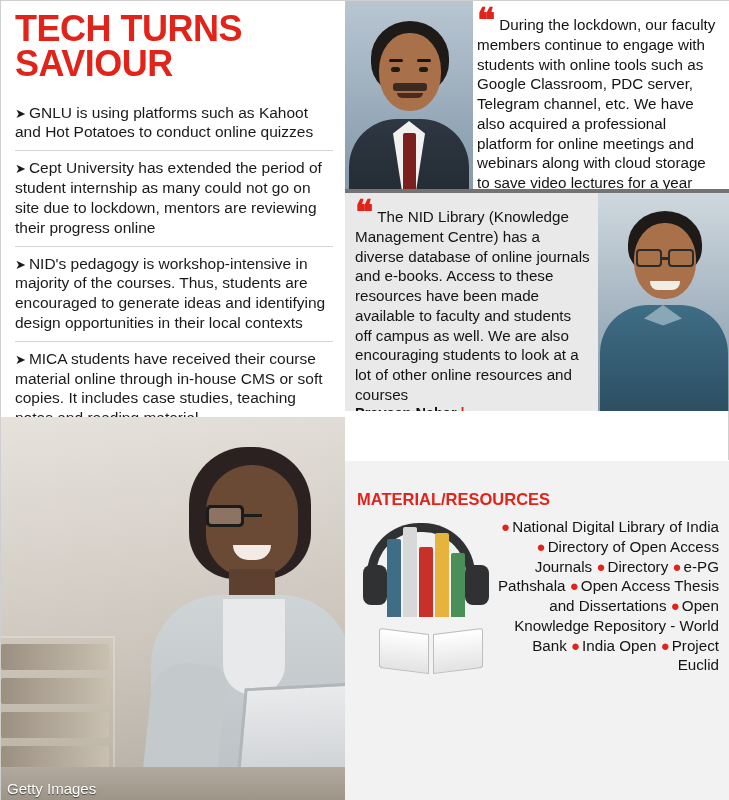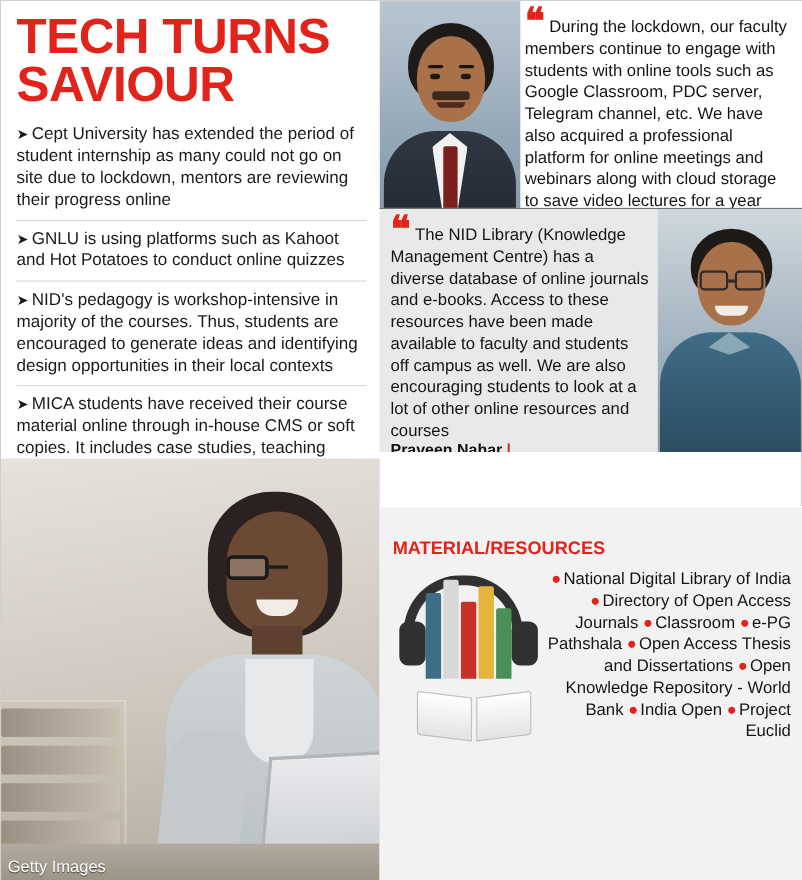--- a/index.html
+++ b/index.html
@@ -20,25 +20,25 @@
   #left-col {
     position: absolute;
     left: 0; top: 0;
     width: 344px; height: 800px;
     background: #ffffff;
     padding: 10px 12px 0 14px;
   }
   #headline {
     color: #e2231a;
     font-weight: bold;
-    font-size: 45px;
+    font-size: 36px;
     line-height: 0.98;
     letter-spacing: -0.5px;
     text-transform: uppercase;
-    margin-bottom: 6px;
+    margin-bottom: 14px;
   }
   #headline .l2 { display: block; }
   .bullet-item {
     font-size: 15.5px;
     line-height: 1.28;
     color: #1a1a1a;
     padding: 7px 0 8px 0;
     border-bottom: 1px solid #d6d6d6;
   }
   .bullet-item:last-child { border-bottom: none; }
@@ -142,21 +142,21 @@
   .quote-card { position: relative; overflow: hidden; }
   #quote1 { height: 188px; background: #ffffff; }
   #quote1 .portrait {
     position: absolute; left: 0; top: 0; width: 128px; height: 236px;
     background: linear-gradient(180deg,#b9c6d2 0%, #93a6b6 55%, #7d8fa0 100%);
     overflow: hidden;
   }
   #quote2 {
     height: 222px;
     background: #e9e9e9;
-    border-top: 1px solid #737373;
+    border-top: 4px solid #737373;
   }
   #quote2 .portrait {
     position: absolute; right: 0; top: 0; width: 132px; height: 222px;
     background: linear-gradient(180deg,#cfd8de 0%, #9fb0bd 60%, #8799a7 100%);
     overflow: hidden;
   }
   
   .face-hair { position:absolute; border-radius:50% 50% 44% 44%; background:#1e1a18; }
   .face-skin { position:absolute; border-radius:48%; background:#a9714a; }
   .face-body { position:absolute; border-radius:48px 48px 0 0; }
@@ -259,24 +259,24 @@
 
   <div id="left-col">
 
     <div id="headline">
       <span>TECH TURNS</span>
       <span class="l2">SAVIOUR</span>
     </div>
 
     <div id="bullets">
       <div class="bullet-item">
+        <span class="arrow">➤</span><span>GNLU is using platforms such as Kahoot and Hot Potatoes to conduct online quizzes</span>
+      </div>
+      <div class="bullet-item">
         <span class="arrow">➤</span><span>Cept University has extended the period of student internship as many could not go on site due to lockdown, mentors are reviewing their progress online</span>
-      </div>
-      <div class="bullet-item">
-        <span class="arrow">➤</span><span>GNLU is using platforms such as Kahoot and Hot Potatoes to conduct online quizzes</span>
       </div>
       <div class="bullet-item">
         <span class="arrow">➤</span><span>NID's pedagogy is workshop-intensive in majority of the courses. Thus, students are encouraged to generate ideas and identifying design opportunities in their local contexts</span>
       </div>
       <div class="bullet-item">
         <span class="arrow">➤</span><span>MICA students have received their course material online through in-house CMS or soft copies. It includes case studies, teaching notes and reading material</span>
       </div>
       <div class="bullet-item">
         <span class="arrow">➤</span><span>DAIICT is experimenting with the technology where up to 300 students can attend classes even at lower bandwidth</span>
       </div>
@@ -373,21 +373,21 @@
         <div class="bk" style="left:90px; height:64px; background:#4a8f57;"></div>
         <div id="book-open">
           <div class="bo-half l"></div>
           <div class="bo-half r"></div>
         </div>
       </div>
 
       <div id="res-list">
         <span class="dot">●</span><span>National Digital Library of India</span>
         <span class="dot">●</span><span>Directory of Open Access Journals</span>
-        <span class="dot">●</span><span>Classroom</span>
+        <span class="dot">●</span><span>Directory</span>
         <span class="dot">●</span><span>e-PG Pathshala</span>
         <span class="dot">●</span><span>Open Access Thesis and Dissertations</span>
         <span class="dot">●</span><span>Open Knowledge Repository - World Bank</span>
         <span class="dot">●</span><span>India Open</span>
         <span class="dot">●</span><span>Project Euclid</span>
       </div>
     </div>
 
   </div>
 </div>

